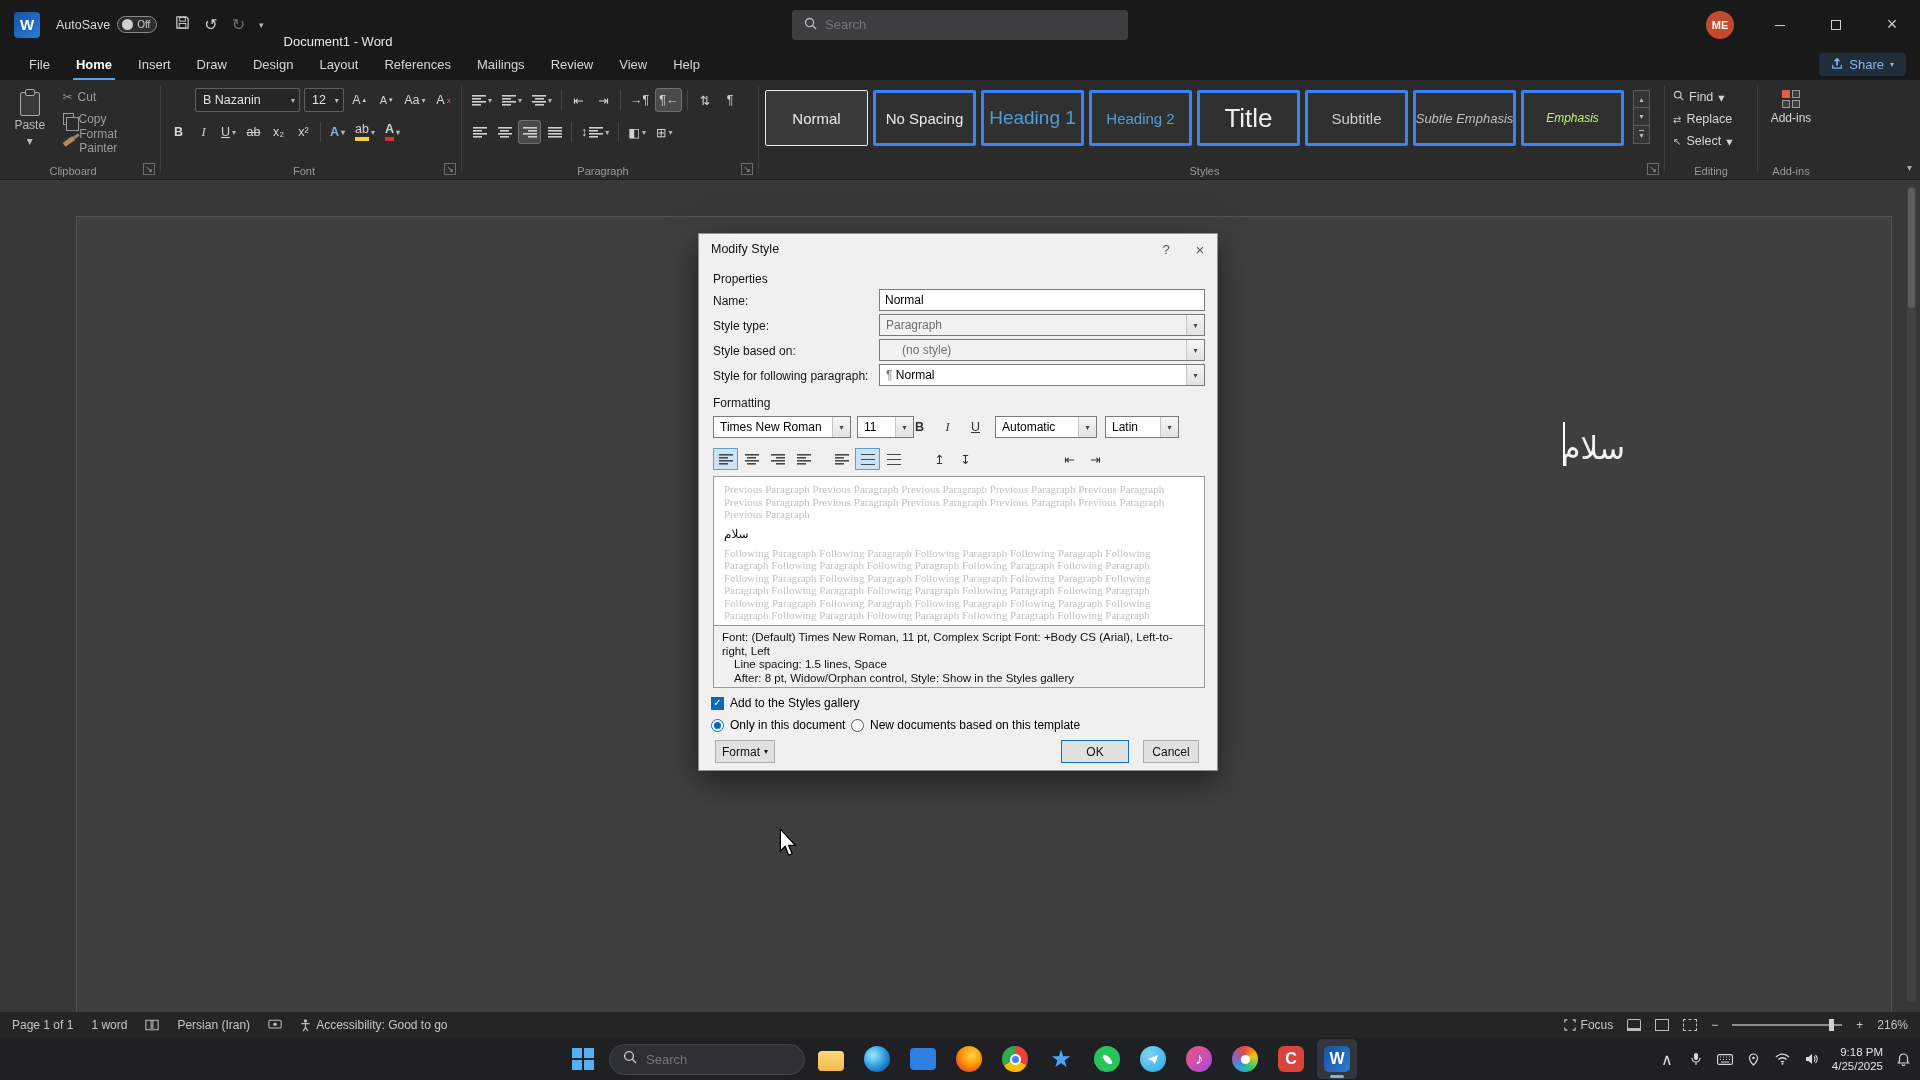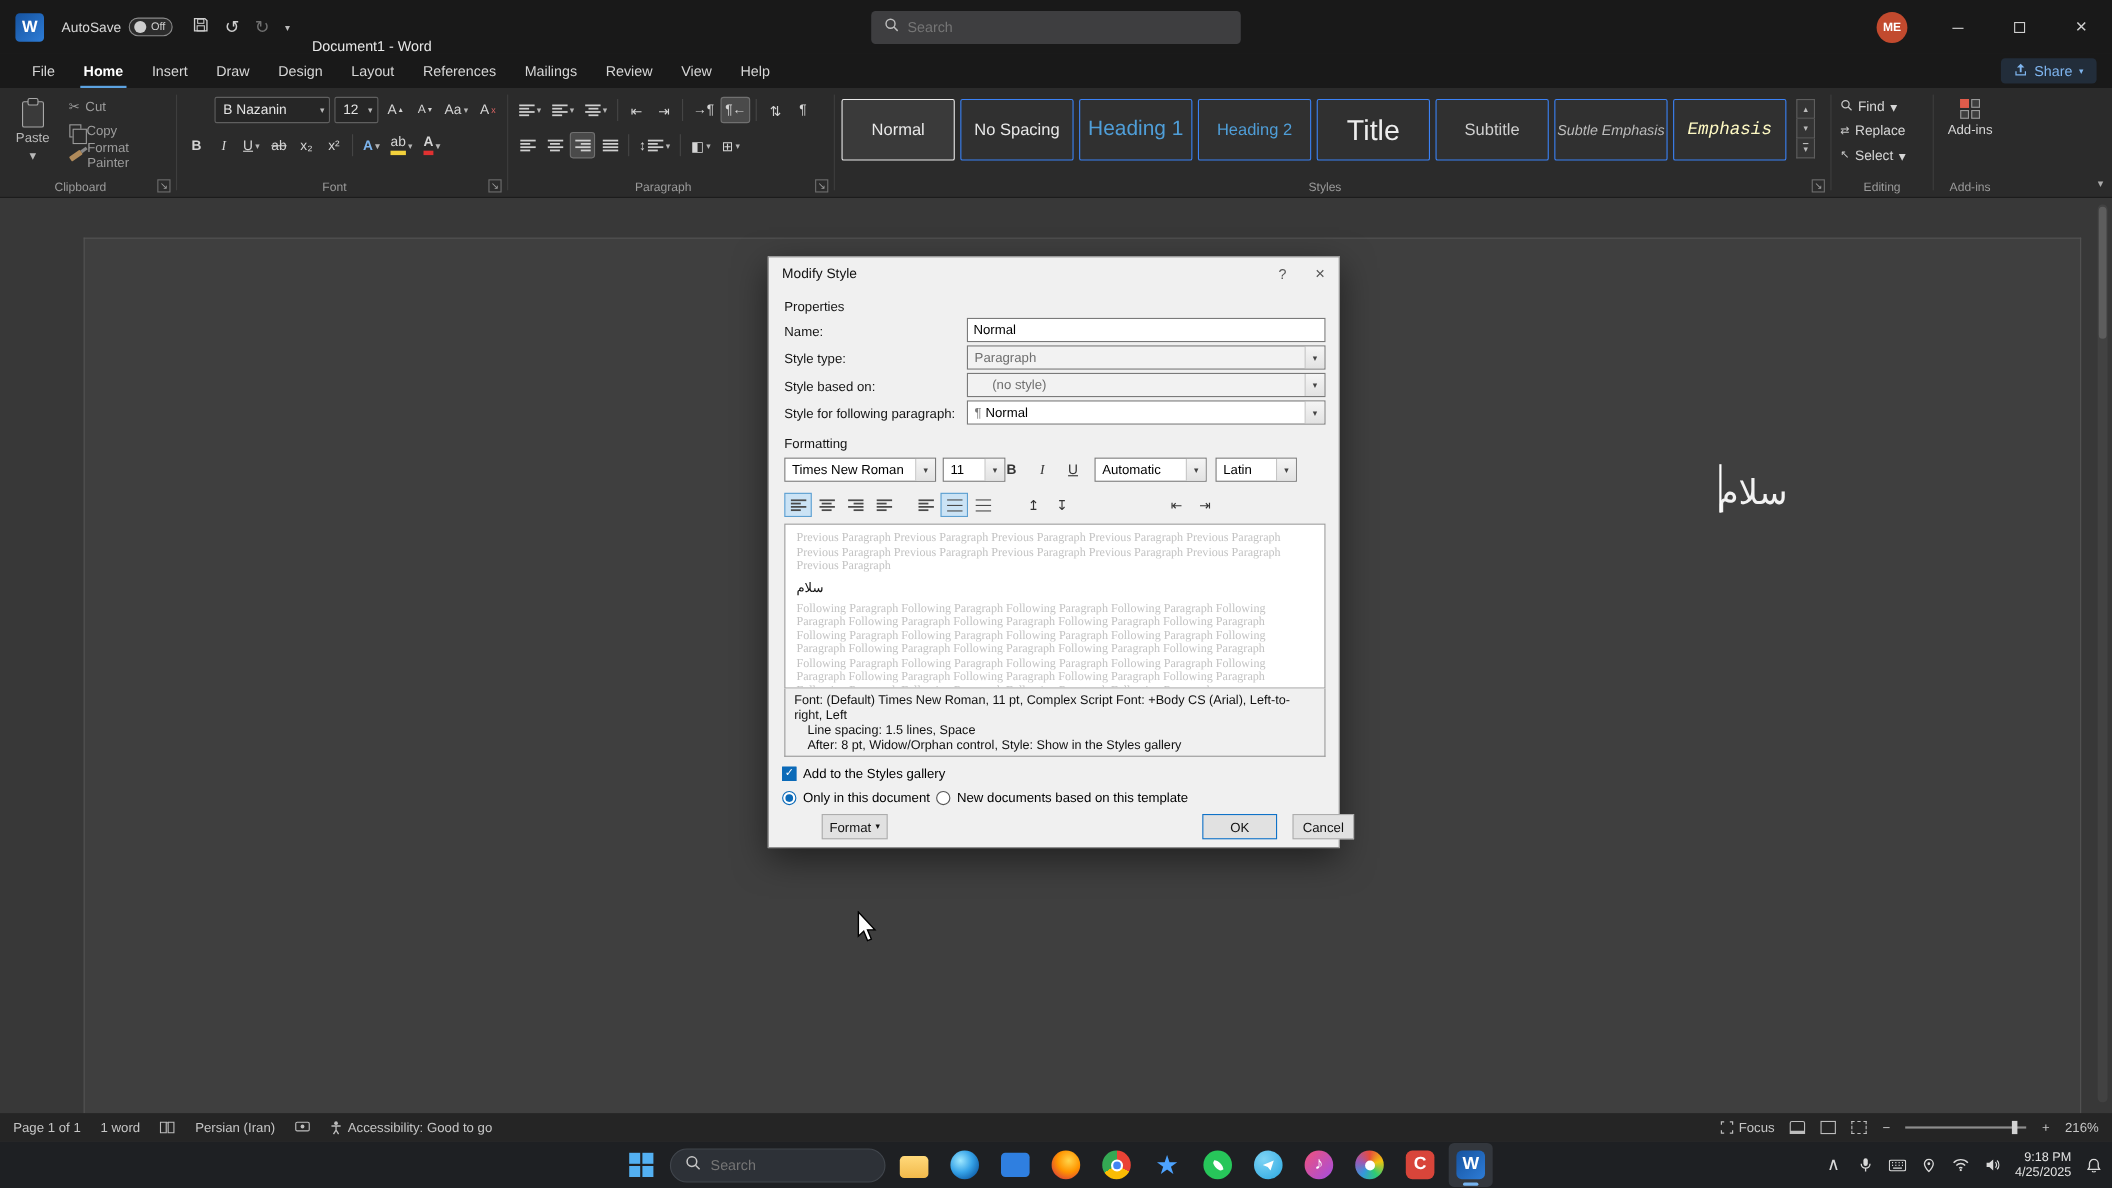--- a/index.html
+++ b/index.html
@@ -63,29 +63,29 @@
   .ln.r{background-position:0 0,5px 3.1px,0 6.2px,5px 9.3px;}
   .ln.j{background:
     linear-gradient(#cfcfcf,#cfcfcf) 0 0/14px 1.6px no-repeat,
     linear-gradient(#cfcfcf,#cfcfcf) 0 3.1px/14px 1.6px no-repeat,
     linear-gradient(#cfcfcf,#cfcfcf) 0 6.2px/14px 1.6px no-repeat,
     linear-gradient(#cfcfcf,#cfcfcf) 0 9.3px/14px 1.6px no-repeat;}
   .hl-bar{border-bottom:4px solid #f3d13c;padding-bottom:1px;line-height:1;}
   .fc-bar{border-bottom:4px solid #e03131;padding-bottom:1px;line-height:1;}
   
   .chiprow{display:flex;gap:5px;align-items:flex-start;padding-top:4px;}
-  .chip{width:103px;height:56px;border:1px solid #3b82f6;background:#303030;display:flex;align-items:center;justify-content:center;overflow:hidden;white-space:nowrap;border-radius:2px;}
+  .chip{width:103px;height:56px;border:3px solid #3b82f6;background:#303030;display:flex;align-items:center;justify-content:center;overflow:hidden;white-space:nowrap;border-radius:2px;}
   .chip.sel{border:1.5px solid #e9e9e9;background:#3a3a3a;}
   .cs0,.cs1{font-size:15px;color:#e9e9e9;}
   .cs2{font-size:19px;color:#4f9ed8;}
   .cs3{font-size:15px;color:#4f9ed8;}
   .cs4{font-size:26px;color:#ededed;}
   .cs5{font-size:15px;color:#cfcfcf;}
   .cs6{font-size:13px;color:#bdbdbd;font-style:italic;}
-  .cs7{font-size:16px;color:#fef9c3;font-style:italic;font-family:Liberation Mono, monospace;}
+  .cs7{font-size:12px;color:#bef264;font-style:italic;}
   .gal-scroll{width:17px;display:flex;flex-direction:column;margin-left:4px;}
   .gal-scroll .gs{height:18px;border:1px solid #5e5e5e;background:#343434;color:#bbb;font-size:8px;display:flex;align-items:center;justify-content:center;}
   .gal-scroll .gs.more{border-top:none;}
   .gal-scroll .gs .bar{border-top:1.5px solid #bbb;padding-top:1px;font-size:8px;line-height:1;}
   
   .edit-cmd{display:flex;align-items:center;gap:5px;height:22px;font-size:12.5px;color:#d6d6d6;padding:0 2px;}
   
   .addins-btn{display:flex;flex-direction:column;align-items:center;gap:3px;padding:4px 6px;color:#d6d6d6;font-size:12px;}
   .addins-ic{width:18px;height:18px;display:grid;grid-template-columns:8px 8px;grid-template-rows:8px 8px;gap:2px;}
   .addins-ic span{background:#3e3e3e;border:1px solid #9a9a9a;}
@@ -125,21 +125,21 @@
   .preview{background:#fff;border:1px solid #9a9a9a;overflow:hidden;padding:6px 10px;font-family:"Liberation Serif",serif;}
   .prev-gray{color:#c3c3c3;font-size:11px;line-height:12.5px;}
   .prev-sample{color:#111;font-size:12px;margin:6px 0;direction:ltr;text-align:left;}
   .descbox{background:#f0f0f0;border:1px solid #9a9a9a;border-top:none;padding:5px 8px;font-size:11.5px;line-height:13.5px;color:#111;}
   .descbox .ind{padding-left:12px;}
   .chk{width:13px;height:13px;background:#0b6ab8;border:1px solid #0b6ab8;display:inline-flex;align-items:center;justify-content:center;color:#fff;font-size:10px;line-height:1;}
   .rad{width:13px;height:13px;border-radius:50%;border:1px solid #555;background:#fff;display:inline-flex;align-items:center;justify-content:center;}
   .rad.sel{border-color:#0b6ab8;}
   .rad.sel::after{content:"";width:7px;height:7px;border-radius:50%;background:#0b6ab8;}
   .optrow{display:flex;align-items:center;gap:6px;}
-  .wbtn{height:23px;background:#e1e1e1;border:1px solid #adadad;display:inline-flex;align-items:center;justify-content:center;font-size:12px;color:#111;gap:4px;margin-left:32px;}
+  .wbtn{height:23px;background:#e1e1e1;border:1px solid #adadad;display:inline-flex;align-items:center;justify-content:center;font-size:12px;color:#111;gap:4px;}
   .wbtn.def{border:1px solid #0f72c8;}
   
   #statusbar{position:absolute;left:0;right:0;bottom:42px;height:26px;background:#252525;display:flex;align-items:center;padding:0 12px;gap:18px;font-size:12px;color:#c6c6c6;}
   .sb-item{display:flex;align-items:center;gap:5px;}
   .sb-right{margin-left:auto;display:flex;align-items:center;gap:14px;}
   .slider{width:110px;height:2px;background:#8d8d8d;position:relative;}
   .slider .sthumb{position:absolute;left:88%;top:-5px;width:5px;height:12px;background:#d2d2d2;}
   .viewic{width:14px;height:12px;border:1px solid #bdbdbd;display:inline-block;}
   .viewic.book{border-radius:2px 2px 0 0;border-bottom-width:3px;}
   .viewic.web{border-style:dashed;}

